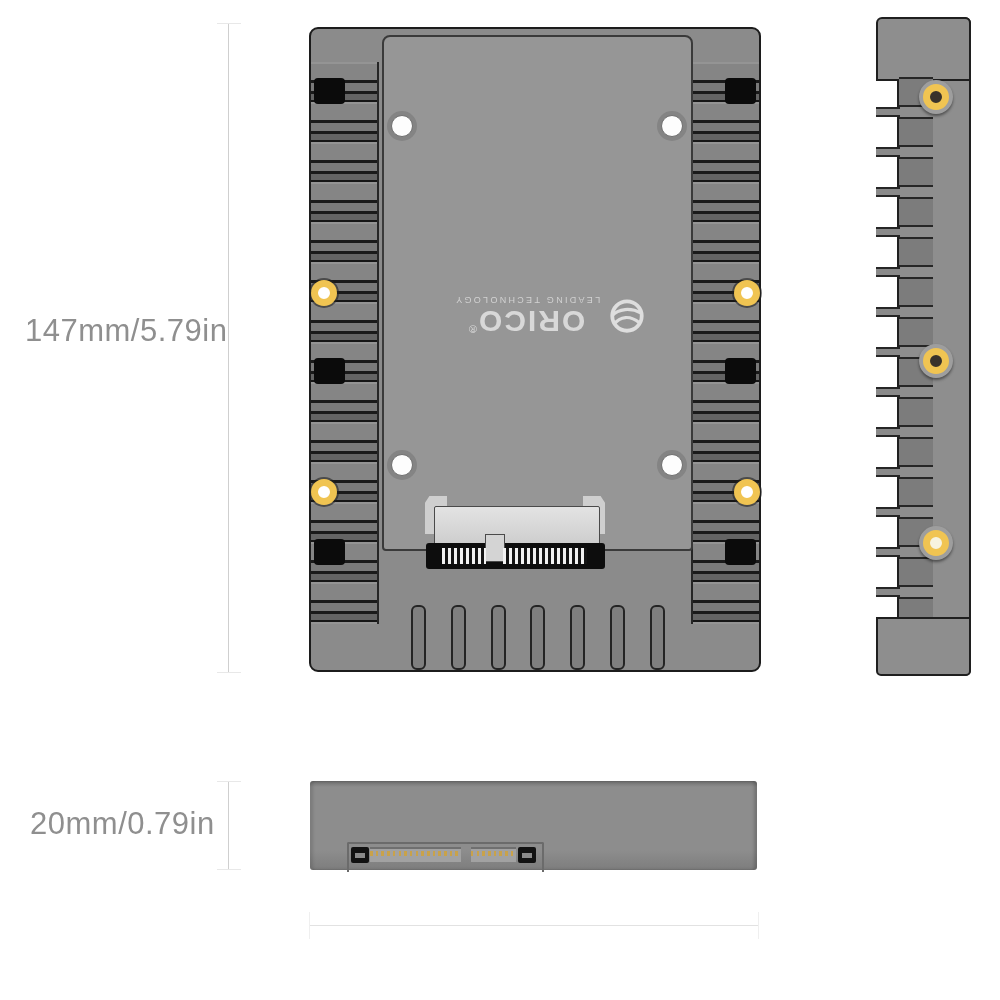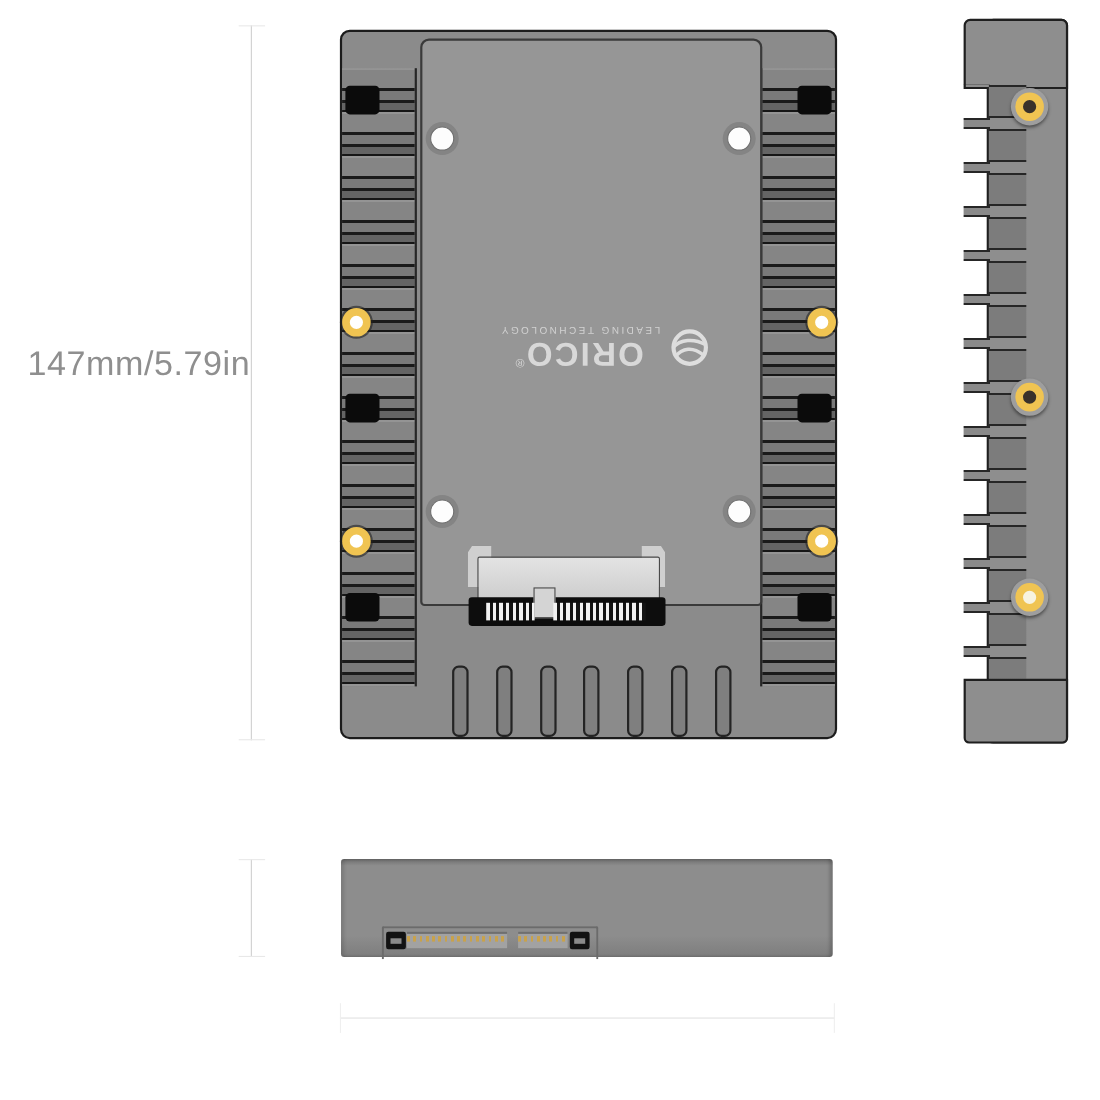--- a/index.html
+++ b/index.html
@@ -155,20 +155,21 @@
     <div class="side-bottom"></div>
 
     <div class="boss" style="left:43px;top:63px;"></div>
     <div class="side-gold dark" style="left:47px;top:67px;"></div>
     <div class="boss" style="left:43px;top:327px;"></div>
     <div class="side-gold dark" style="left:47px;top:331px;"></div>
     <div class="boss" style="left:43px;top:509px;"></div>
     <div class="side-gold light" style="left:47px;top:513px;"></div>
   </div>
 
+  <div class="dim-label" style="left:30px;top:806px;width:175px;">20mm/0.79in</div>
   <div class="dim-vline" style="left:228px;top:781px;height:89px;"></div>
   <div class="tick-h" style="left:217px;top:781px;width:24px;"></div>
   <div class="tick-h" style="left:217px;top:869px;width:24px;"></div>
 
   <div class="bottomview">
     <div class="recess"></div>
     <div class="latch" style="left:41px;">
         <i></i>
       </div>
     <div class="latch" style="left:208px;">

